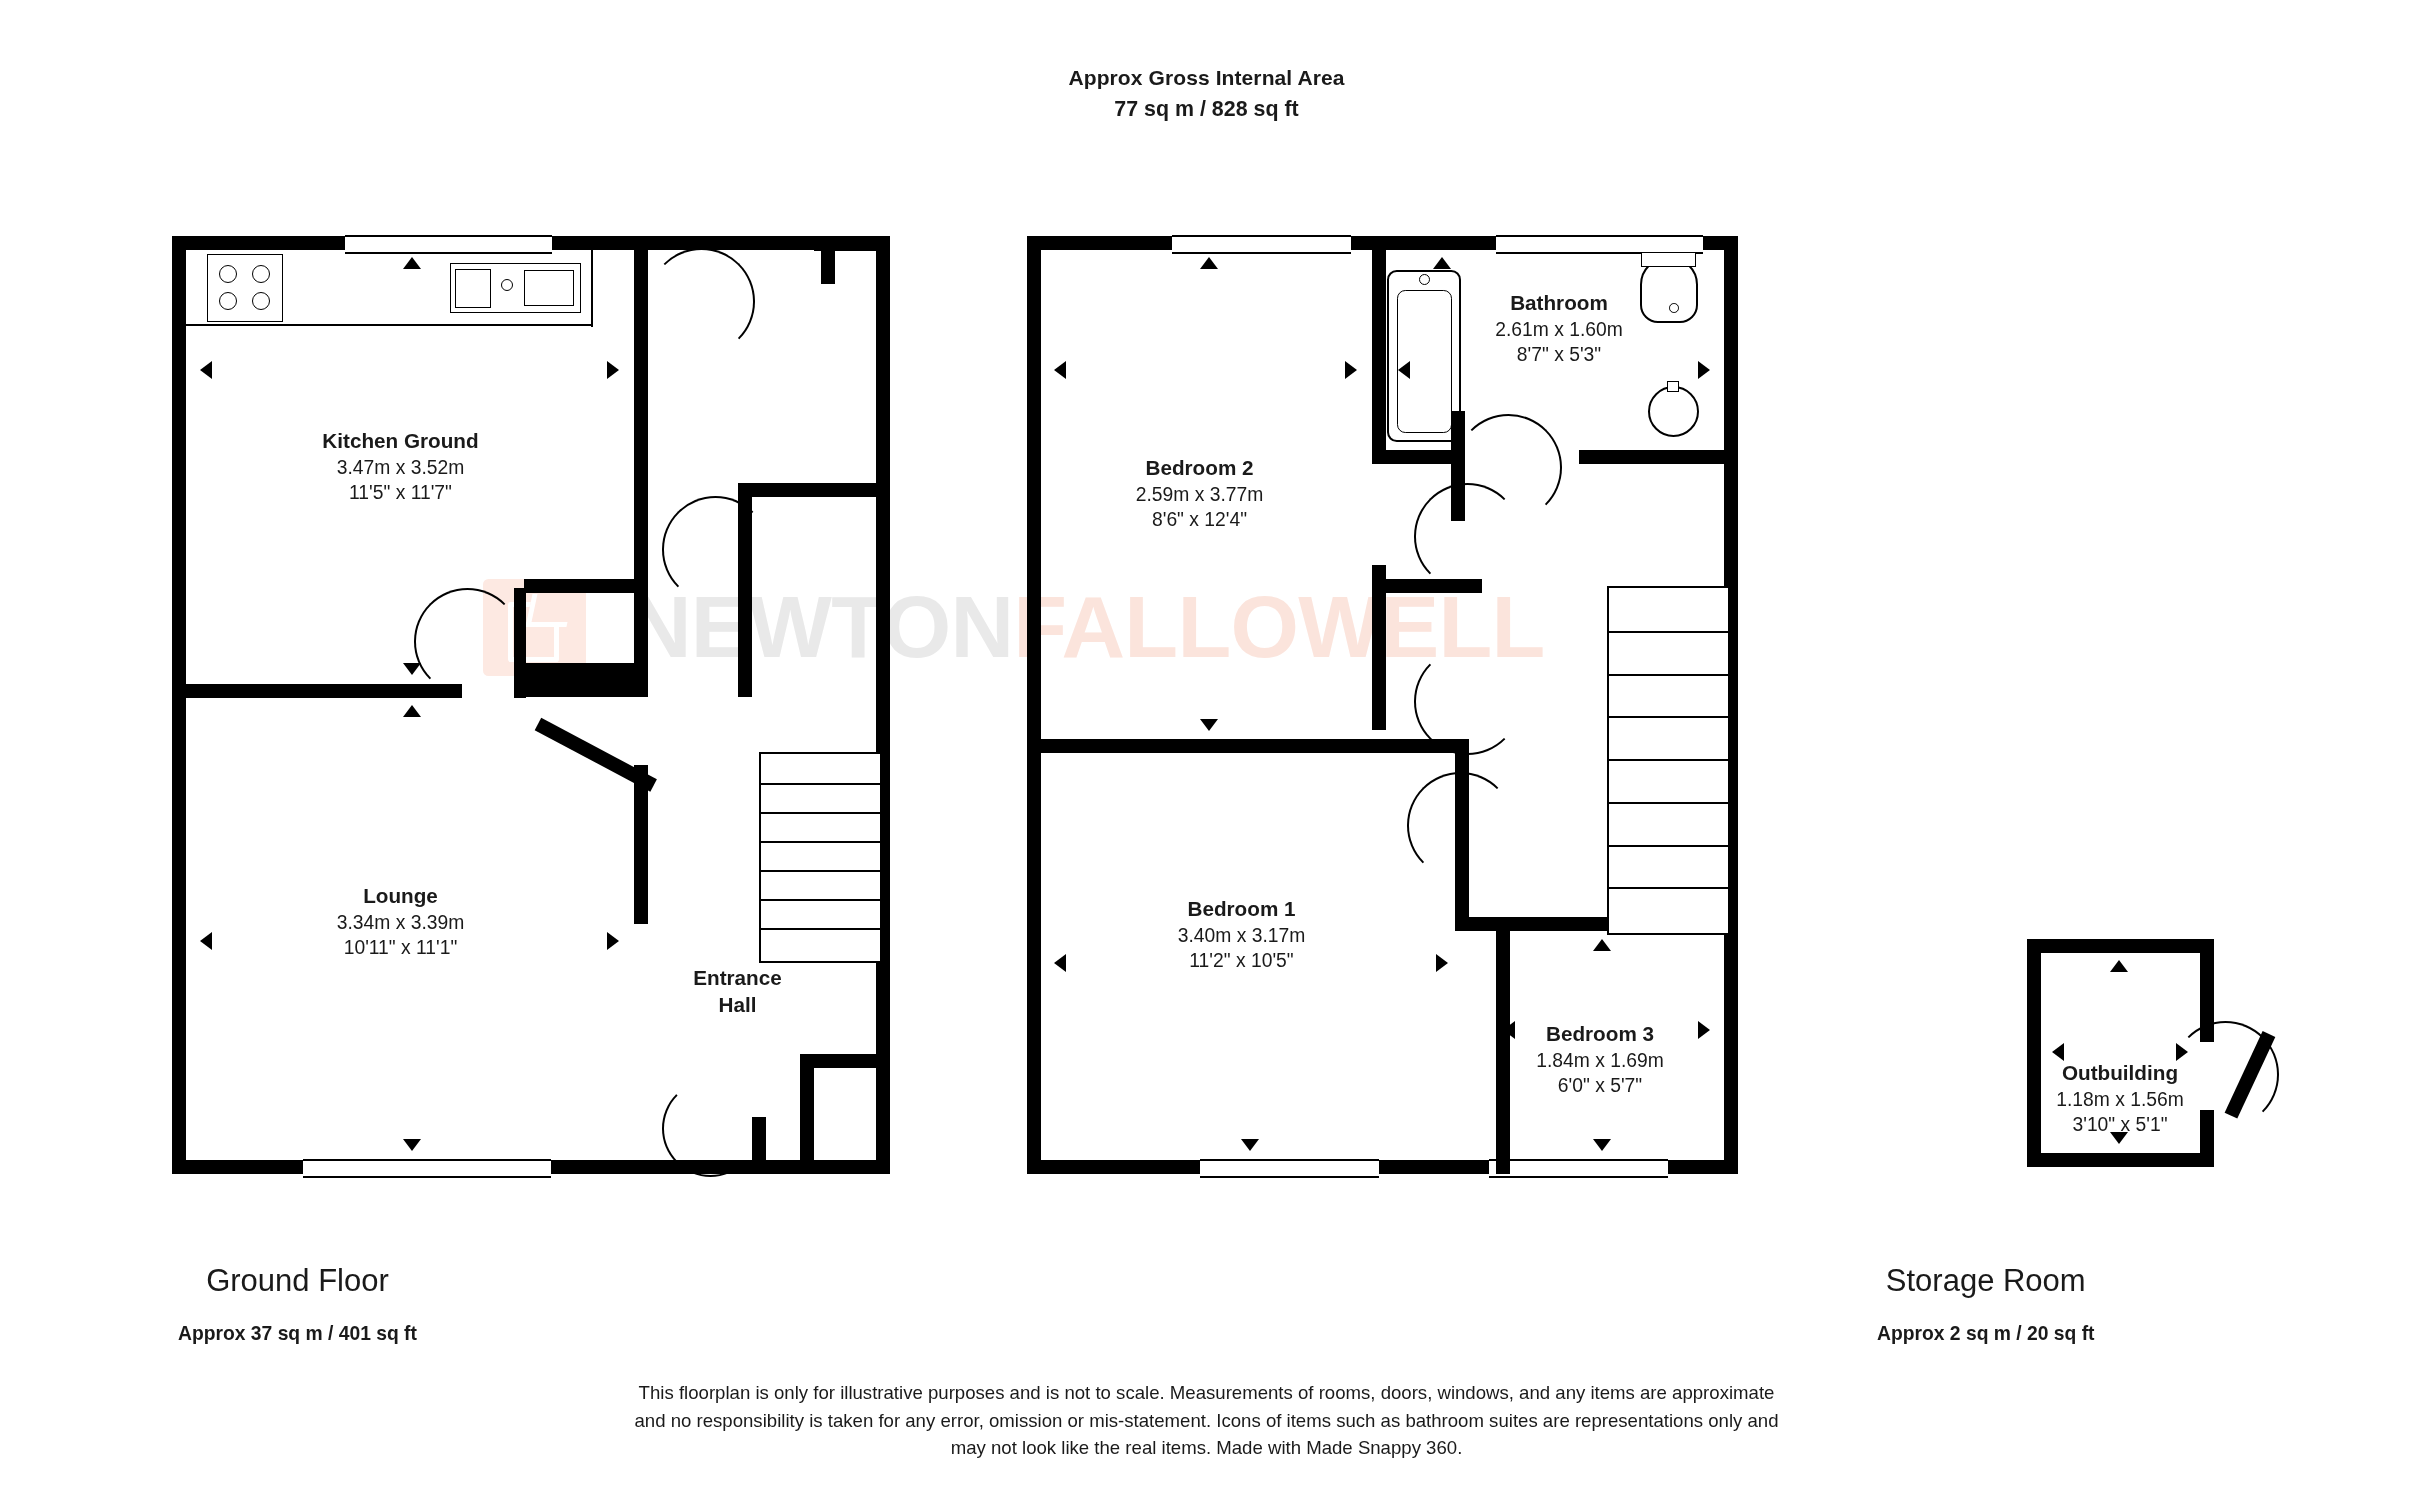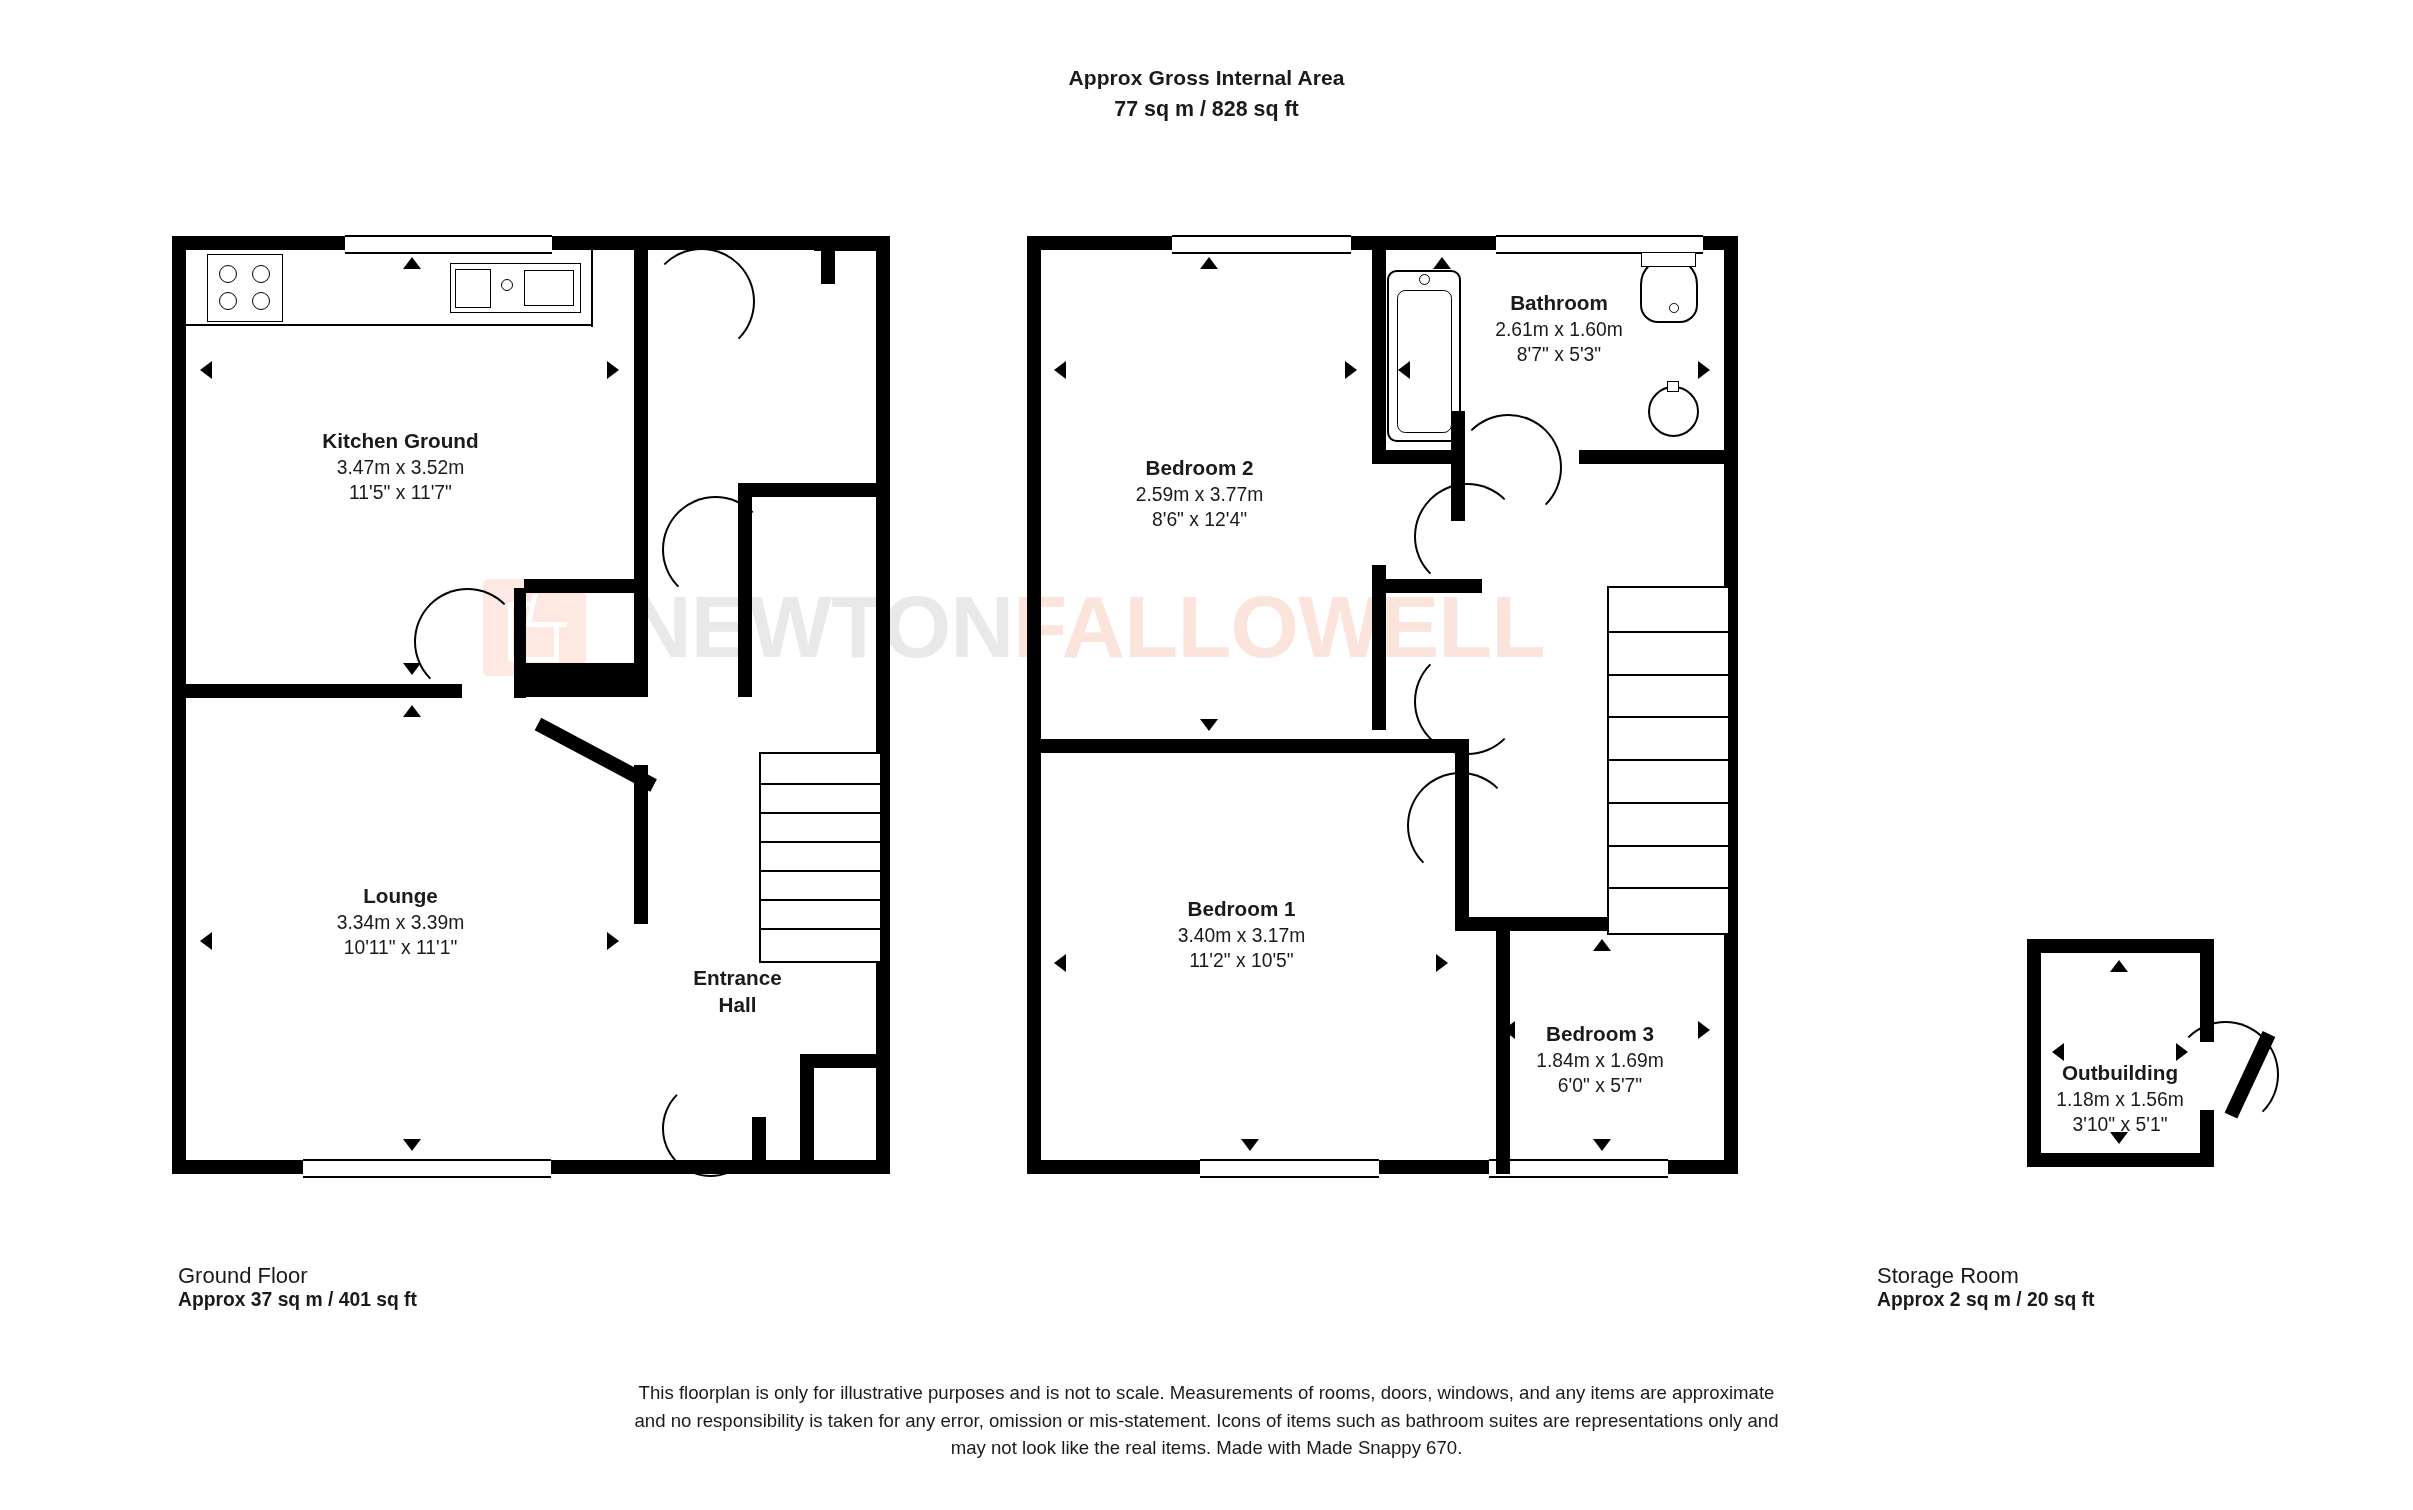--- a/index.html
+++ b/index.html
@@ -152,24 +152,25 @@
     height: 2.1px;
     background: #000;
   }
 
   
   .plan-footer {
     position: absolute;
     white-space: nowrap;
   }
   .plan-footer .ftitle {
-    font-size: 22px;
+    font-size: 31px;
     font-weight: normal;
     display: block;
-    margin-bottom: 0;
+    margin-bottom: 24px;
+    text-align: center;
   }
   .plan-footer .fsub {
     font-size: 19.3px;
     font-weight: bold;
     display: block;
   }
 
   
   #disclaimer {
     position: absolute;
@@ -421,17 +422,17 @@
 
 
   <div class="plan-footer" style="left:1877px; top:1263px;">
     <span class="ftitle">Storage Room</span>
     <span class="fsub">Approx 2 sq m / 20 sq ft</span>
   </div>
 
   <div id="disclaimer">
     <div>This floorplan is only for illustrative purposes and is not to scale. Measurements of rooms, doors, windows, and any items are approximate</div>
     <div>and no responsibility is taken for any error, omission or mis-statement. Icons of items such as bathroom suites are representations only and</div>
-    <div>may not look like the real items. Made with Made Snappy 670.</div>
+    <div>may not look like the real items. Made with Made Snappy 360.</div>
   </div>
 
 </div>
 
 
 </body></html>

